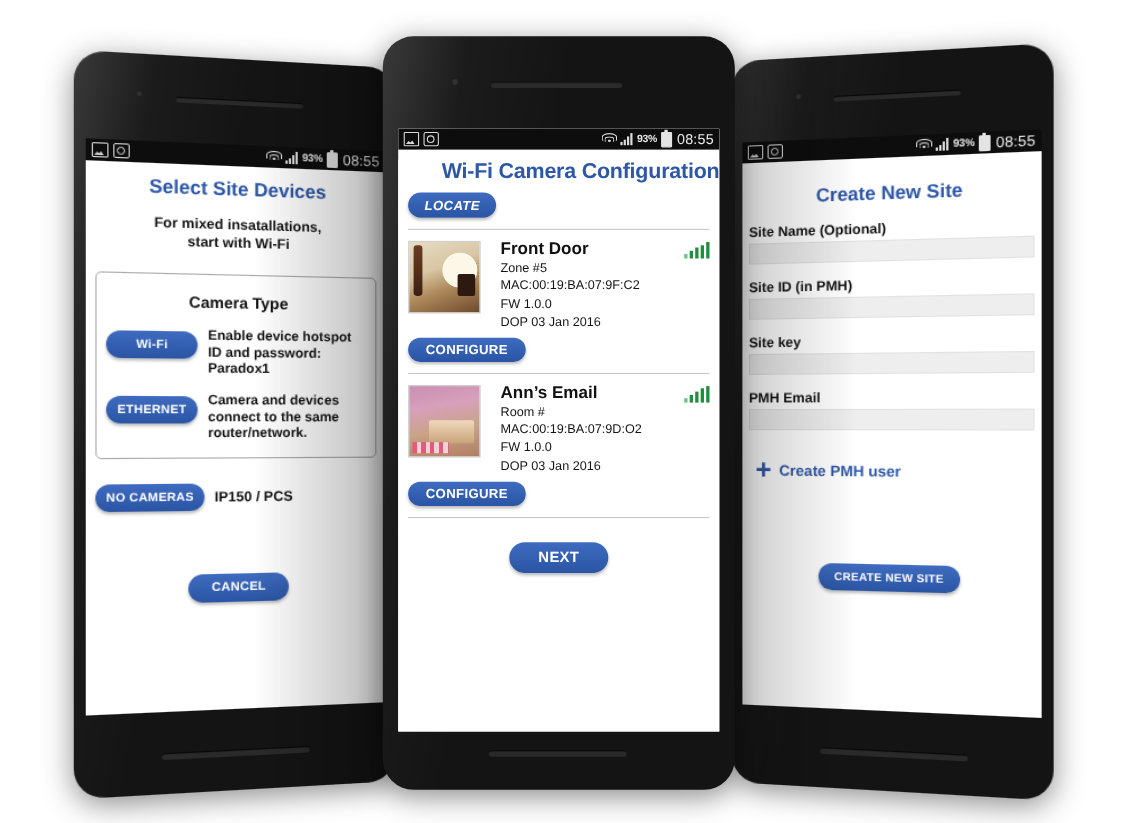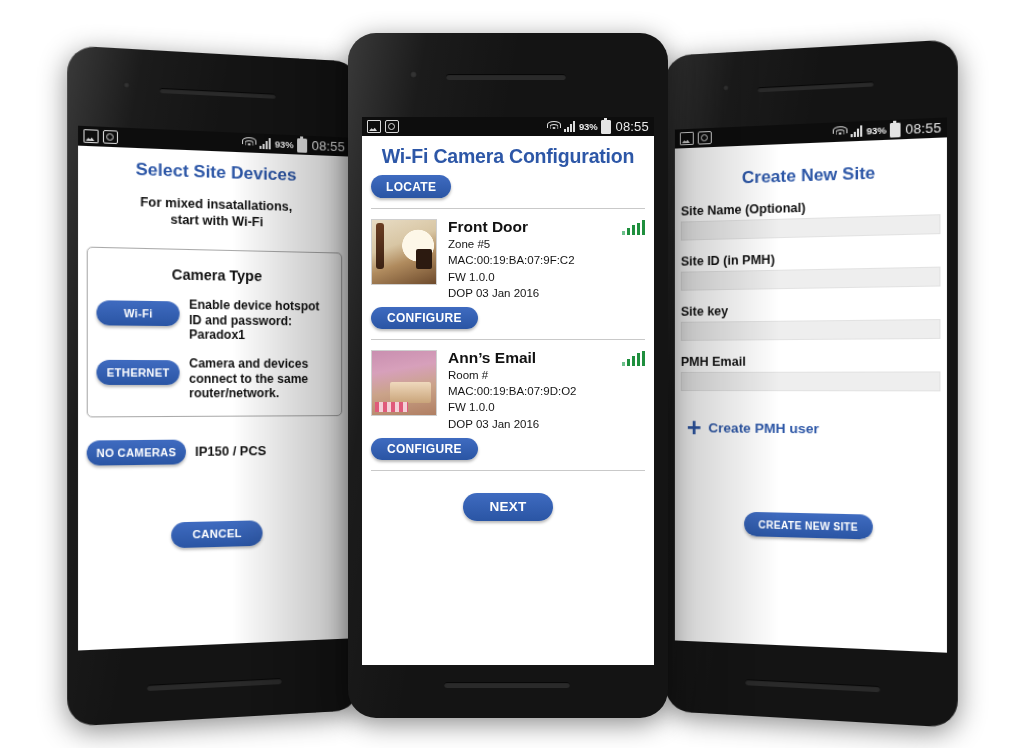--- a/index.html
+++ b/index.html
@@ -84,28 +84,28 @@
   .field .inp{height:19px;background:#eeeeee;border:1px solid #e2e2e2;}
   .createuser{display:flex;align-items:center;gap:7px;margin:24px 0 0 12px;}
   .plus{color:#2d57a7;font-size:25px;font-weight:bold;line-height:1;}
   .createuser .lbl{color:#2d57a7;font-weight:bold;font-size:13.5px;}
   .r-btn-wrap{text-align:center;margin-top:70px;}
   .r-btn{font-size:10px;height:24px;padding:0 14px;}
 
   
   #phone-center{left:348px;top:33px;width:320px;height:685px;border-radius:28px;}
   #phone-center .screen{left:14px;top:84px;width:292px;height:548px;}
-  .c-title{font-size:19.5px;margin-top:9px;letter-spacing:-.2px;}
-  .c-locate-wrap{margin:7px 12px 0 9px;}
+  .c-title{font-size:19.5px;margin-top:9px;letter-spacing:-.2px;text-align:right;}
+  .c-locate-wrap{margin:7px 12px 0 9px;font-style:italic;}
   .c-locate{font-size:12px;height:23px;padding:0 15px;}
   .c-hr{margin:10px 9px 0 9px;}
   .listhdr{margin:8px 9px 0 9px;background:#2d57a7;color:#fff;font-weight:bold;font-size:14px;
      padding:4px 8px;border:1px solid #24488c;}
   .cam{margin:10px 9px 0 9px;}
-  .cam-top{display:flex;gap:11px;justify-content:center;}
+  .cam-top{display:flex;gap:18px;justify-content:center;}
   .thumb{width:64px;height:64px;flex:0 0 auto;border:1px solid #cfcfcf;}
   .thumb.t1{background:
      radial-gradient(circle at 72% 40%, #fdf7e8 0 26%, rgba(0,0,0,0) 27%),
      linear-gradient(160deg,#e8dcc4 0%,#d8c6a4 38%,#b08b5e 62%,#6d4a2c 100%);position:relative;overflow:hidden;}
   .thumb.t1::after{content:"";position:absolute;left:6%;top:5%;width:12%;height:72%;
      background:linear-gradient(#6b3d22,#3a2113);border-radius:3px;}
   .thumb.t1::before{content:"";position:absolute;right:6%;top:46%;width:26%;height:30%;
      background:#2c1a10;border-radius:2px;}
   .thumb.t2{background:
      linear-gradient(170deg,#c98fb0 0%,#d7a0bb 30%,#caa389 60%,#b07f63 100%);position:relative;overflow:hidden;}

